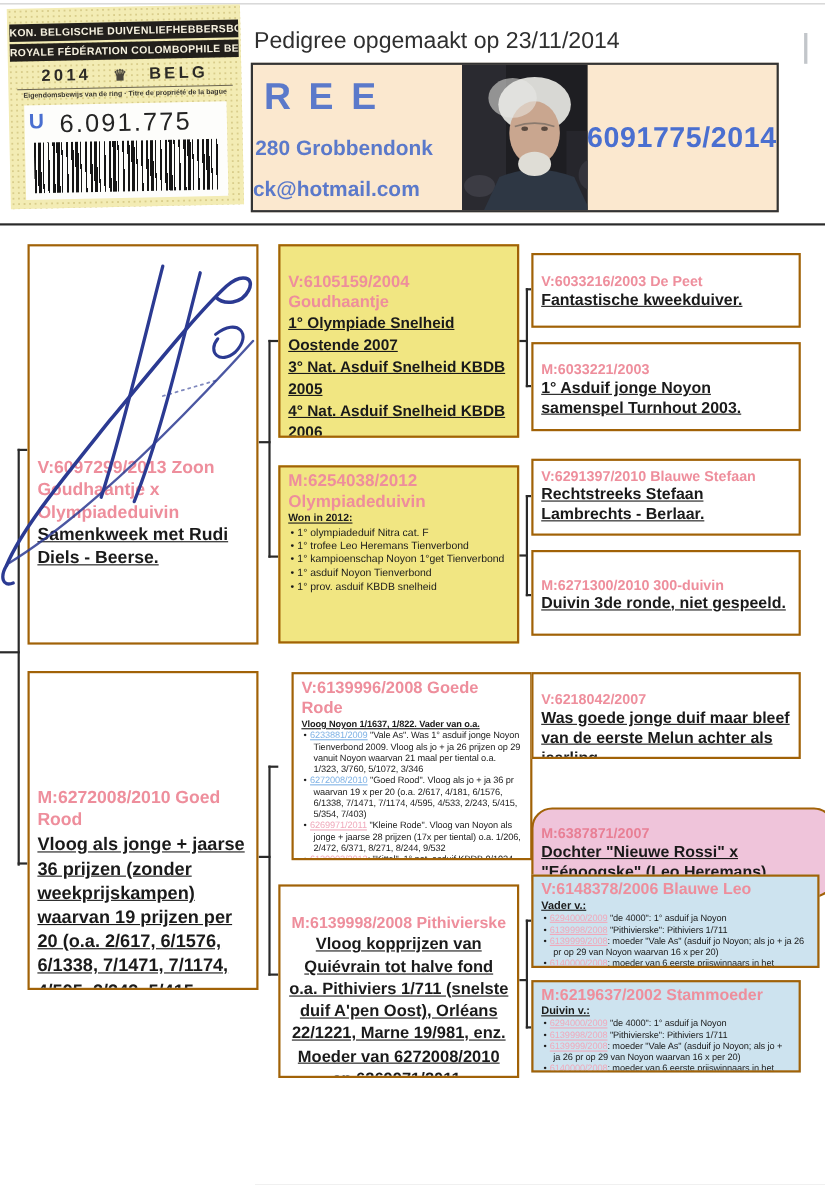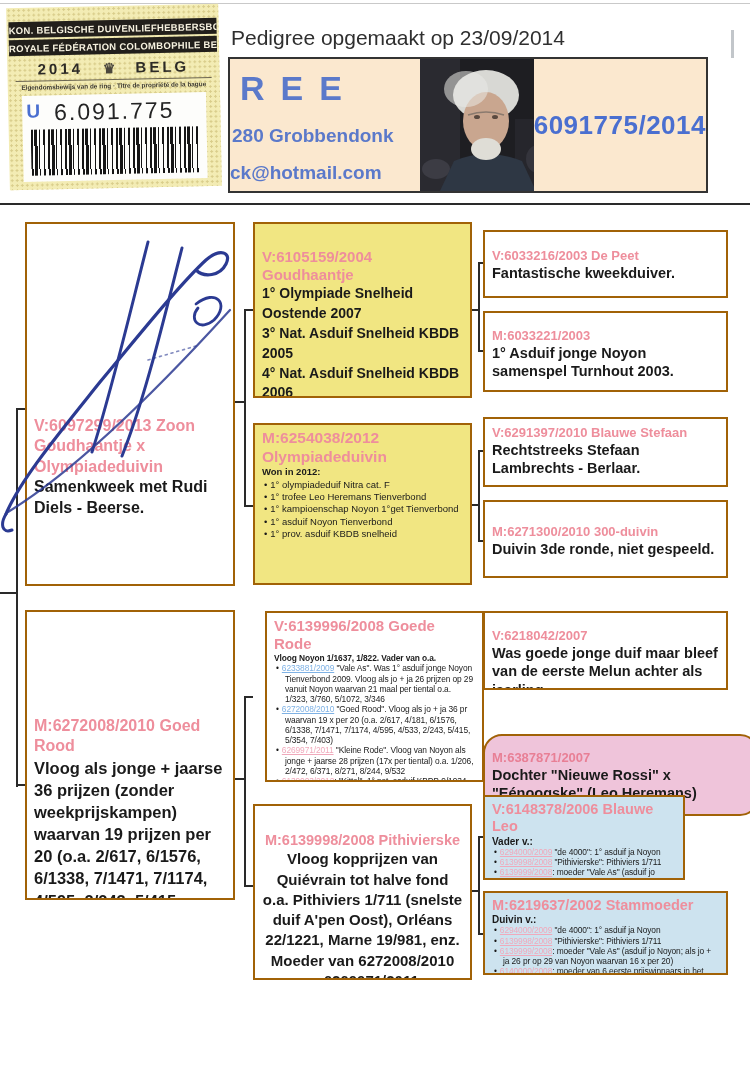--- a/index.html
+++ b/index.html
@@ -10,21 +10,21 @@
   .speck{position:absolute;background:#9aa0a6;opacity:.6;}
 
   
   .pbox{position:absolute;border:2px solid #a16207;background:#fff;box-sizing:border-box;
         padding:4px 7px;overflow:hidden;}
   .yellow{background:#f1e682;}
   .pinkbg{background:#efc4da;}
   .bluebg{background:#cde3ef;}
   .ptitle{color:#ee8e9c;font-weight:700;line-height:1.2;}
   .sp{width:100%;}
-  .b{font-weight:700;}
+  .b{font-weight:700;text-decoration:underline;}
   .bul{padding-left:11px;text-indent:-9px;font-weight:400;}
   .dot{margin-right:3px;}
   .ring{text-decoration:underline;}
   .ring.blue{color:#7fb2e5;}
   .ring.pink{color:#f0a9bb;}
 
   .fs16{font-size:16px;line-height:1.28;}
   .fs165{font-size:16.5px;line-height:1.34;}
   .fs15{font-size:15px;}
   .fs14{font-size:14px;line-height:1.42;}
@@ -70,21 +70,21 @@
        pointer-events:none;overflow:visible;}
 </style>
 </head>
 <body>
 
 <div class="page">
 
   <div class="scanline" style="left:0;top:3px;width:750px;height:1px;"></div>
   <div class="speck" style="left:731px;top:30px;width:3px;height:28px;"></div>
 
-  <div class="dateline">Pedigree opgemaakt op 23/09/2014</div>
+  <div class="dateline">Pedigree opgemaakt op 23/11/2014</div>
 
   <div class="hbox">
     <div class="hleft">
       <div class="hletters">REE</div>
       <div class="haddr">280 Grobbendonk</div>
       <div class="hmail">ck@hotmail.com</div>
     </div>
     <div class="hphoto">
       <svg width="135" height="132" viewBox="0 0 135 132">
         <rect x="0" y="0" width="135" height="132" fill="#1e1e22"></rect>
@@ -249,21 +249,21 @@
     <div class="ptitle fs13">V:6218042/2007</div>
     <div class="b fs145">Was goede jonge duif maar bleef van de eerste Melun achter als jaarling.</div>
   </div>
 
   <div class="pbox pinkbg" style="left:483px;top:734px;width:276px;height:82px;border-radius:19px;">
     <div class="sp" style="height:10px;"></div>
     <div class="ptitle fs13" style="color:#e87f95;">M:6387871/2007</div>
     <div class="b fs145">Dochter "Nieuwe Rossi" x "Eénoogske" (Leo Heremans)</div>
   </div>
 
-  <div class="pbox bluebg" style="left:483px;top:795px;width:202px;height:85px;">
+  <div class="pbox bluebg" style="left:483px;top:795px;width:262px;height:85px;">
     <div class="ptitle" style="font-size:14.5px;">V:6148378/2006 Blauwe Leo</div>
     <div class="b" style="font-size:10px;">Vader v.:</div>
     <div class="bul fs84"><span class="dot">•</span><span class="ring pink">6294000/2009</span> <span>"de 4000": 1° asduif ja Noyon</span></div>
     <div class="bul fs84"><span class="dot">•</span><span class="ring pink">6139998/2008</span> <span>"Pithivierske": Pithiviers 1/711</span></div>
     <div class="bul fs84"><span class="dot">•</span><span class="ring pink">6139999/2008</span><span>: moeder "Vale As" (asduif jo Noyon; als jo + ja 26 pr op 29 van Noyon waarvan 16 x per 20)</span></div>
     <div class="bul fs84"><span class="dot">•</span><span class="ring pink">6140000/2008</span><span>: moeder van 6 eerste prijswinnaars in het Tienverbond</span></div>
   </div>
 
   <div class="pbox bluebg" style="left:483px;top:891px;width:245px;height:84px;">
     <div class="ptitle" style="font-size:14.5px;">M:6219637/2002 Stammoeder</div>

